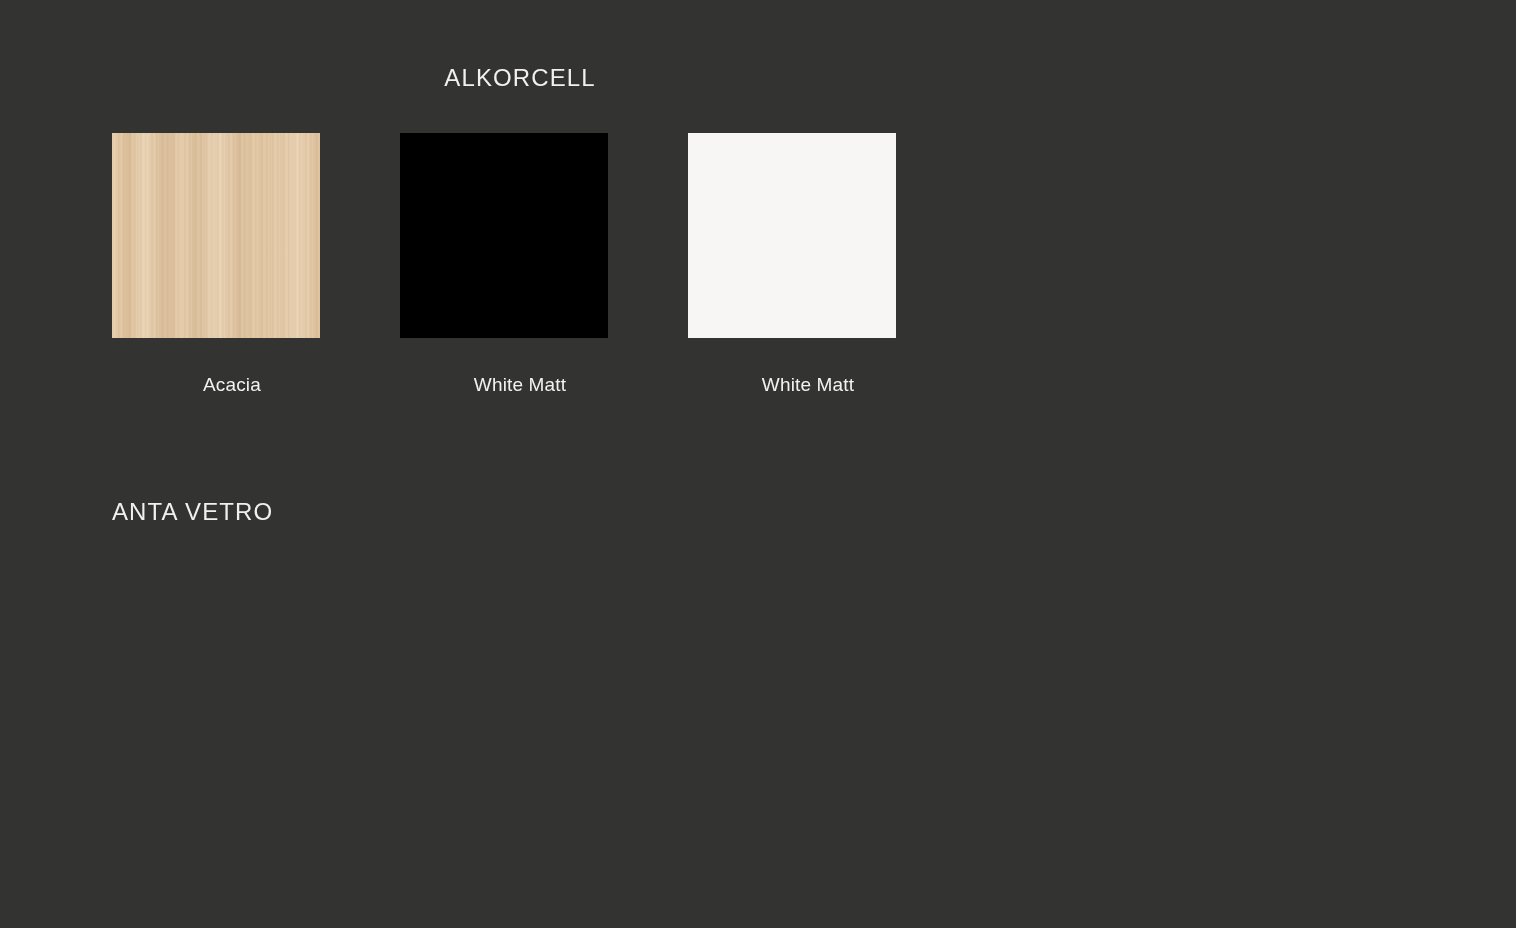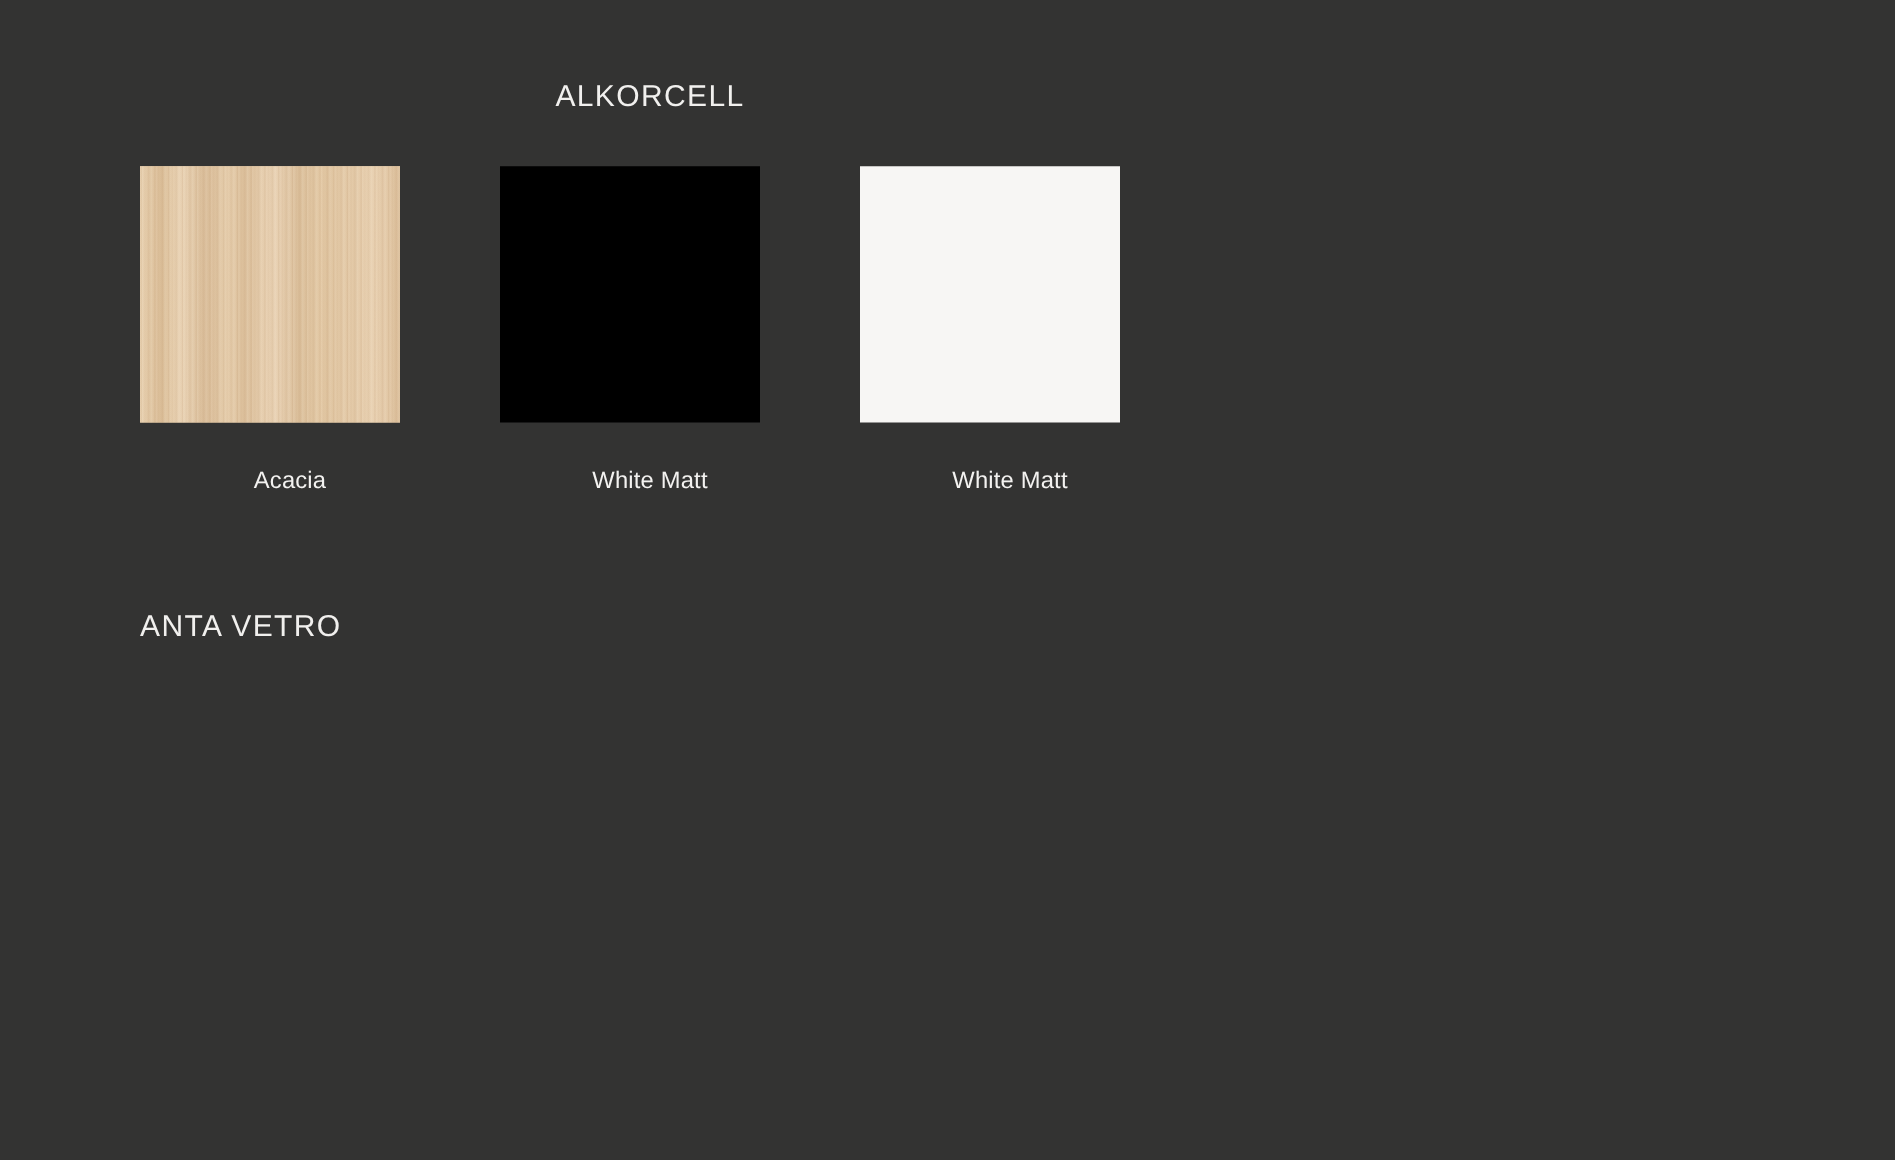--- a/index.html
+++ b/index.html
@@ -19,21 +19,21 @@
   .page {
     position: relative;
     width: 1516px;
     height: 928px;
     background: #333332;
   }
 
   
   .section { position: absolute; left: 112px; }
   .section-alkorcell { top: 62px; }
-  .section-antavetro { top: 486px; }
+  .section-antavetro { top: 496px; }
 
   .section-title {
     font-size: 24px;
     font-weight: 300;
     letter-spacing: 1.1px;
     color: #F1F0EE;
     line-height: 32px;
     white-space: nowrap;
   }
 

